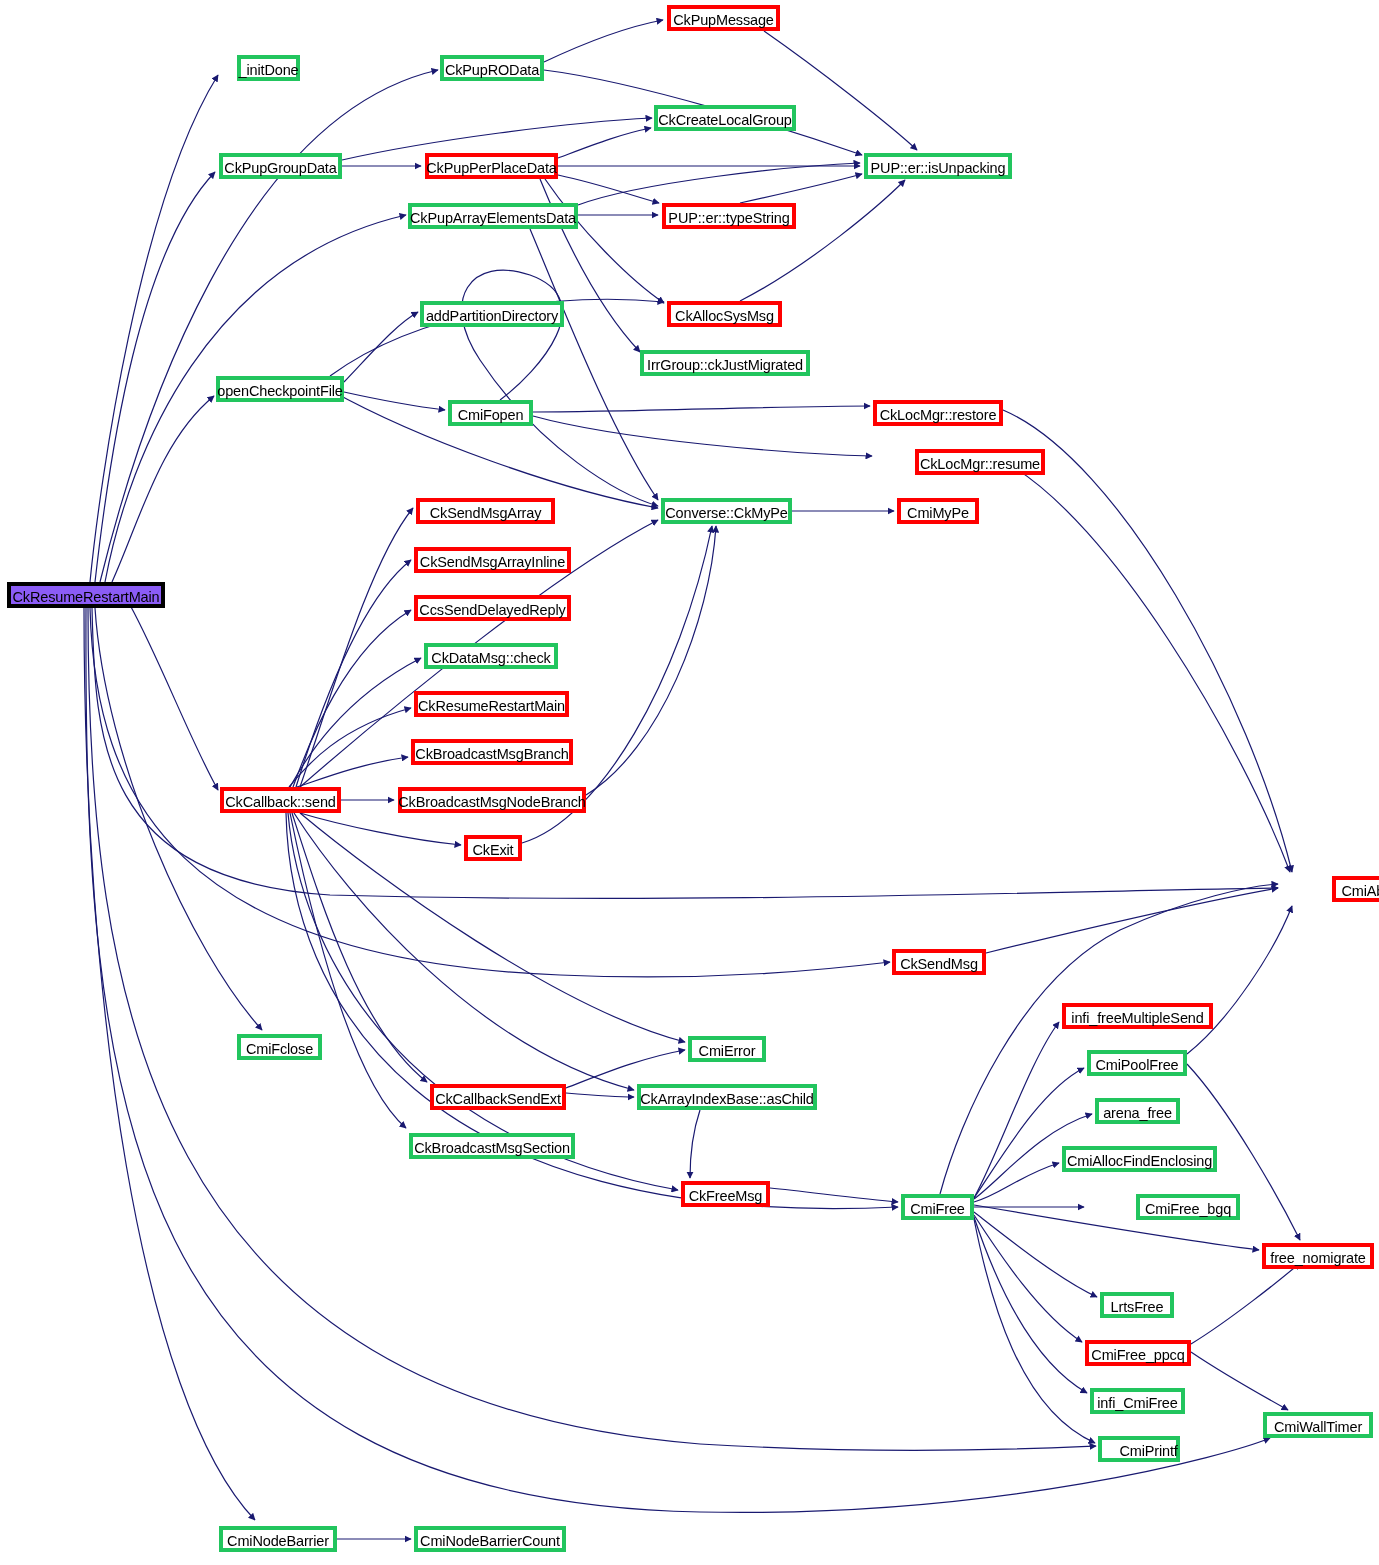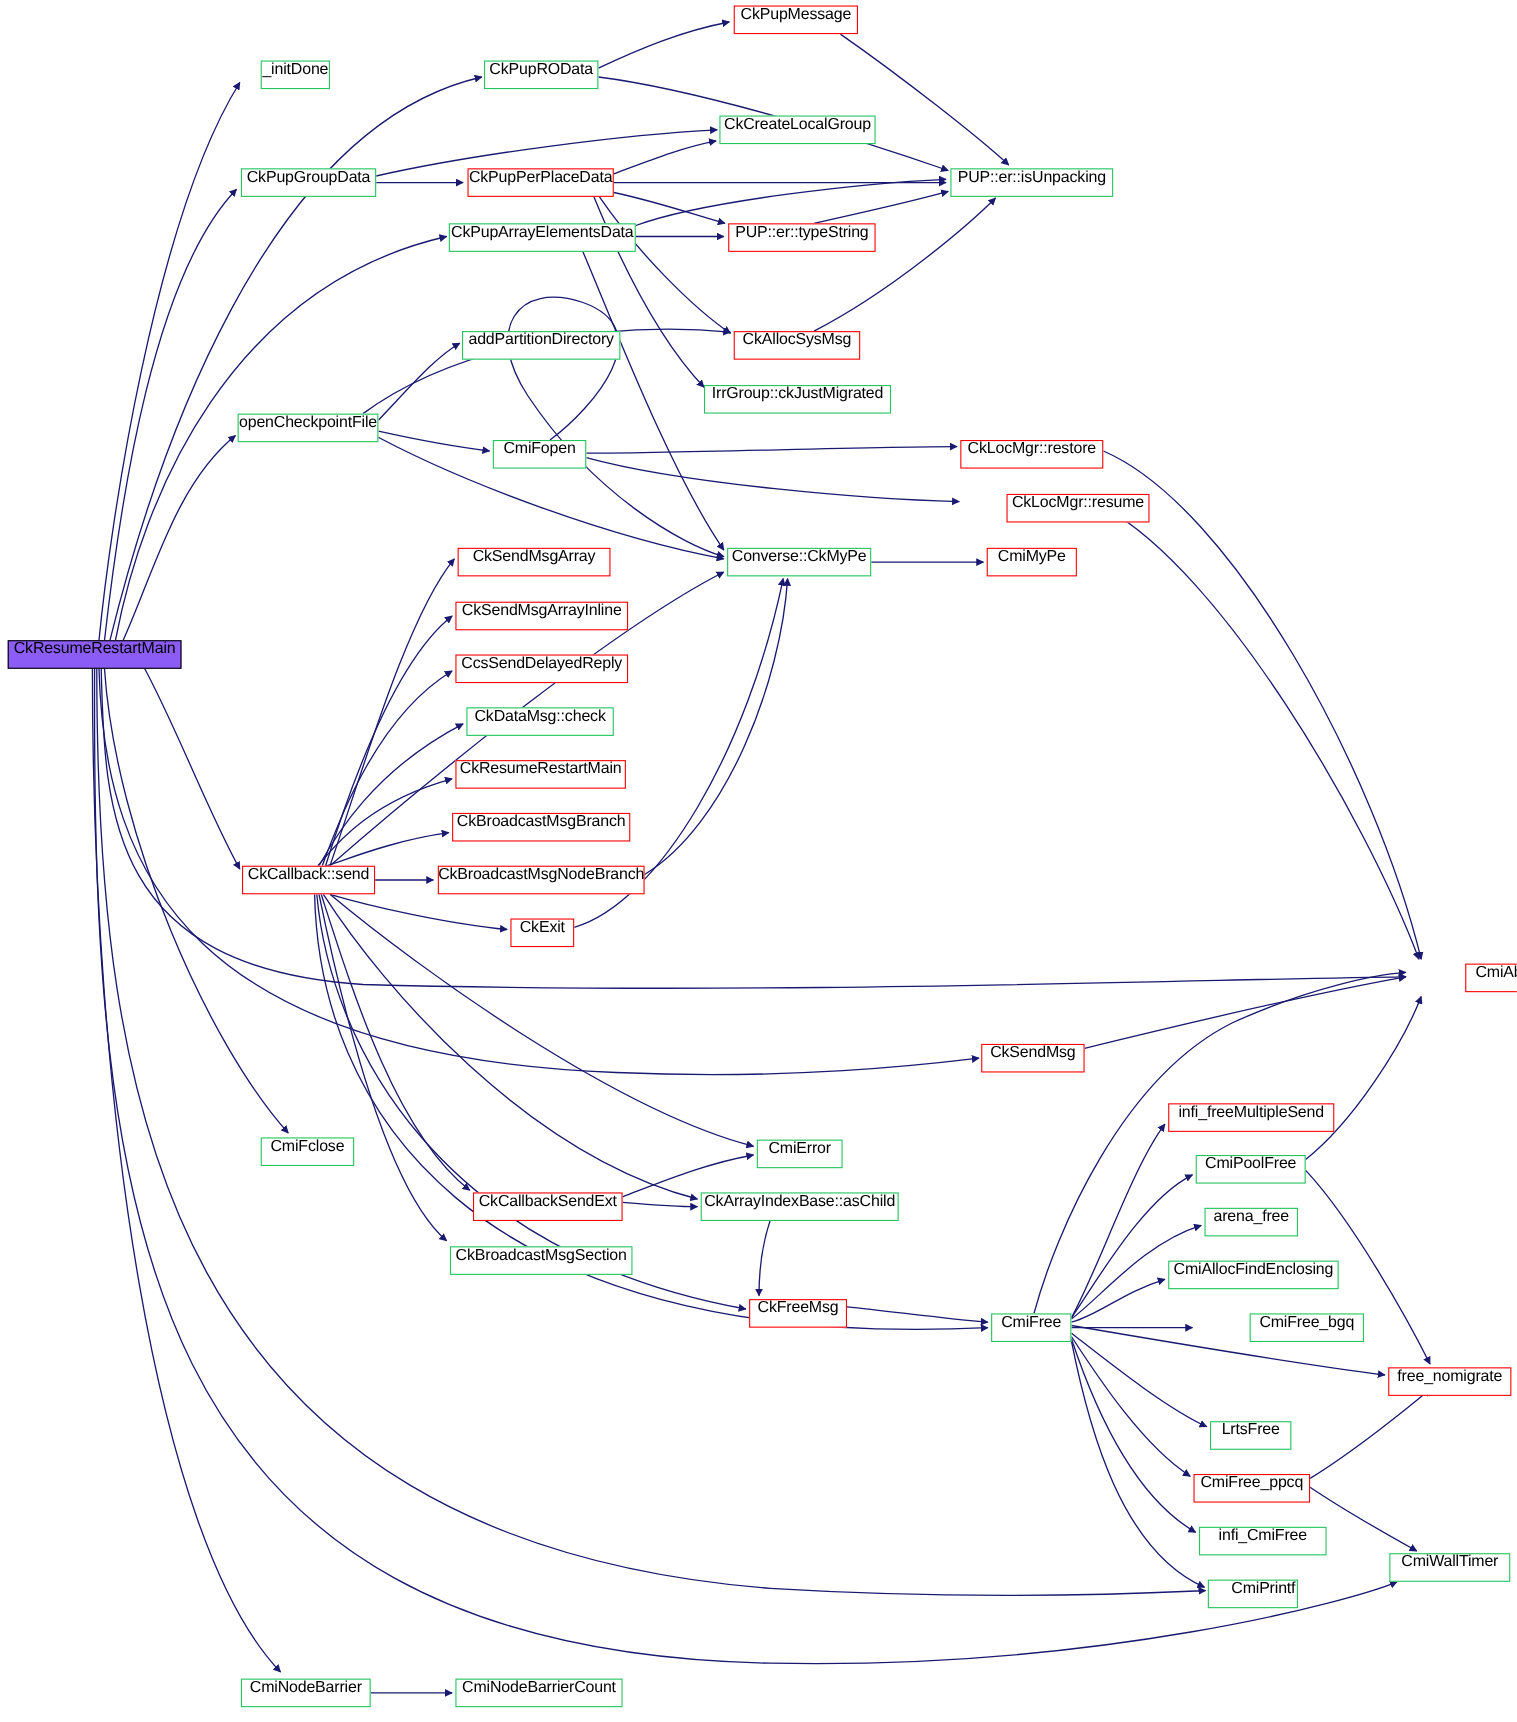--- a/index.html
+++ b/index.html
@@ -22,27 +22,27 @@
     position: absolute;
     left: 0;
     top: 0;
     width: 1379px;
     height: 1565px;
     pointer-events: none;
   }
   .node {
     position: absolute;
     box-sizing: border-box;
-    border: 1px solid #22c55e;
+    border: 4px solid #22c55e;
     background: #ffffff;
     color: #000000;
     font-size: 14.5px;
     line-height: 1;
     display: flex;
-    align-items: flex-start;
+    align-items: flex-end;
     justify-content: center;
     white-space: nowrap;
     letter-spacing: -0.15px;
     z-index: 5;
   }
   .node.red {
     border-color: #ff0000;
   }
   .node.root {
     background: #8b5cf6;
@@ -248,21 +248,21 @@
       </div>
       <div class="node red" style="left: 1262px; top: 1243px; width: 112px; height: 26px;">
         <span>free_nomigrate</span>
       </div>
       <div class="node" style="left: 1100px; top: 1292px; width: 74px; height: 26px;">
         <span>LrtsFree</span>
       </div>
       <div class="node red" style="left: 1085px; top: 1340px; width: 106px; height: 26px;">
         <span>CmiFree_ppcq</span>
       </div>
-      <div class="node" style="left: 1090px; top: 1388px; width: 116px; height: 26px;">
+      <div class="node" style="left: 1090px; top: 1388px; width: 95px; height: 26px;">
         <span>infi_CmiFree</span>
       </div>
       <div class="node" style="left: 1098px; top: 1436px; width: 82px; height: 26px; padding-left: 19px;">
         <span>CmiPrintf</span>
       </div>
       <div class="node" style="left: 1263px; top: 1412px; width: 110px; height: 26px;">
         <span>CmiWallTimer</span>
       </div>
       <div class="node" style="left: 688px; top: 1036px; width: 78px; height: 26px;">
         <span>CmiError</span>

